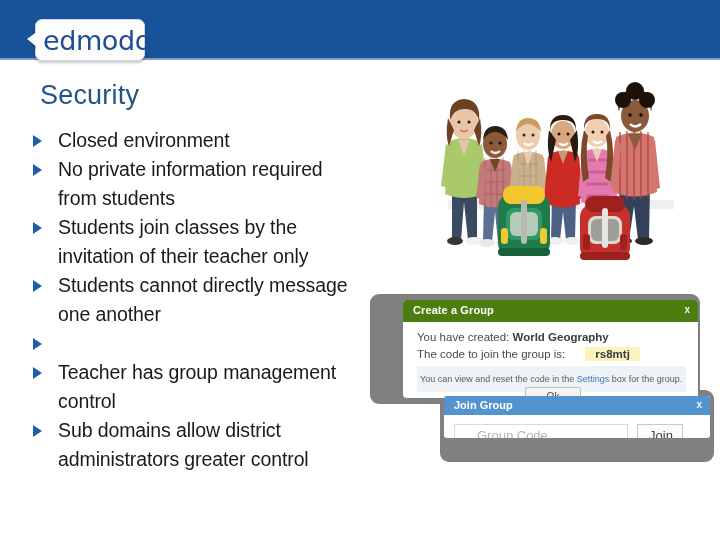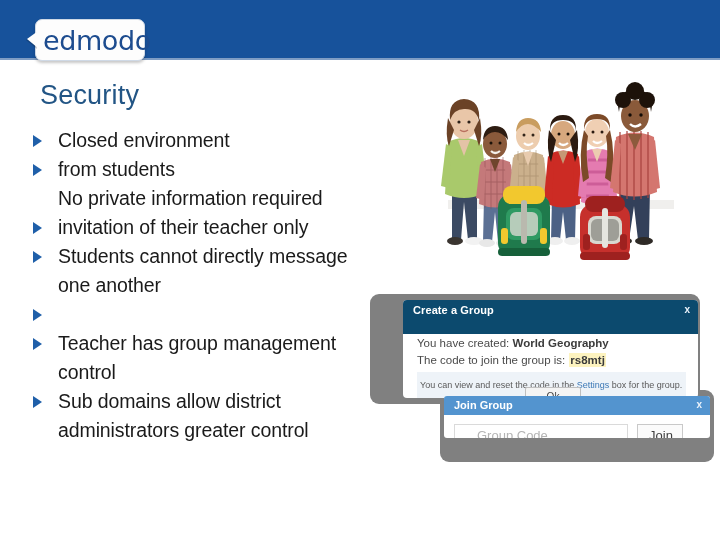--- a/index.html
+++ b/index.html
@@ -159,22 +159,22 @@
     position: absolute;
     left: 403px;
     top: 300px;
     width: 295px;
     height: 98px;
     background: #ffffff;
     border-radius: 4px;
     overflow: hidden;
   }
   #create-title-bar {
-    height: 34px;
-    background: #0c4a6e;
+    height: 22px;
+    background: #4d7c0f;
     position: relative;
   }
   #create-title {
     position: absolute;
     left: 10px; top: 4px;
     font-size: 11px;
     font-weight: bold;
     color: #ffffff;
     letter-spacing: 0.1px;
   }
@@ -183,29 +183,29 @@
     right: 8px; top: 4px;
     font-size: 10px;
     font-weight: bold;
     color: #eaf2fb;
   }
   .cg-line {
     font-size: 11.5px;
     color: #4a4a4a;
     margin-left: 14px;
   }
-  #cg-line1 { margin-top: 3px; }
+  #cg-line1 { margin-top: 9px; }
   #cg-line2 { margin-top: 5px; }
   #cg-group-name { color: #3c3c3c; font-weight: 600; }
   #cg-code {
     background: #fdf3bf;
     color: #3b3b3b;
     font-weight: bold;
-    padding: 1px 1px;
-    margin-left: 4px;
+    padding: 1px 10px;
+    margin-left: 20px;
   }
   #cg-note {
     margin-top: 6px;
     margin-left: 14px;
     margin-right: 12px;
     background: #eef3f8;
     font-size: 9px;
     color: #5a5a5a;
     padding: 8px 3px;
   }
@@ -310,29 +310,30 @@
       </div>
       <div class="bullet-text">
         <span class="cont">Closed environment</span>
       </div>
     </div>
     <div class="bullet-row">
       <div class="bullet-mark">
         <div class="tri"></div>
       </div>
       <div class="bullet-text">
+        <span class="cont">No private information required</span>
         <span class="cont">from students</span>
-        <span class="cont">No private information required</span>
       </div>
     </div>
     <div class="bullet-row">
       <div class="bullet-mark">
         <div class="tri"></div>
       </div>
       <div class="bullet-text">
+        <span class="cont">Students join classes by the</span>
         <span class="cont">invitation of their teacher only</span>
       </div>
     </div>
     <div class="bullet-row">
       <div class="bullet-mark">
         <div class="tri"></div>
       </div>
       <div class="bullet-text">
         <span class="cont">Students cannot directly message</span>
         <span class="cont">one another</span>

